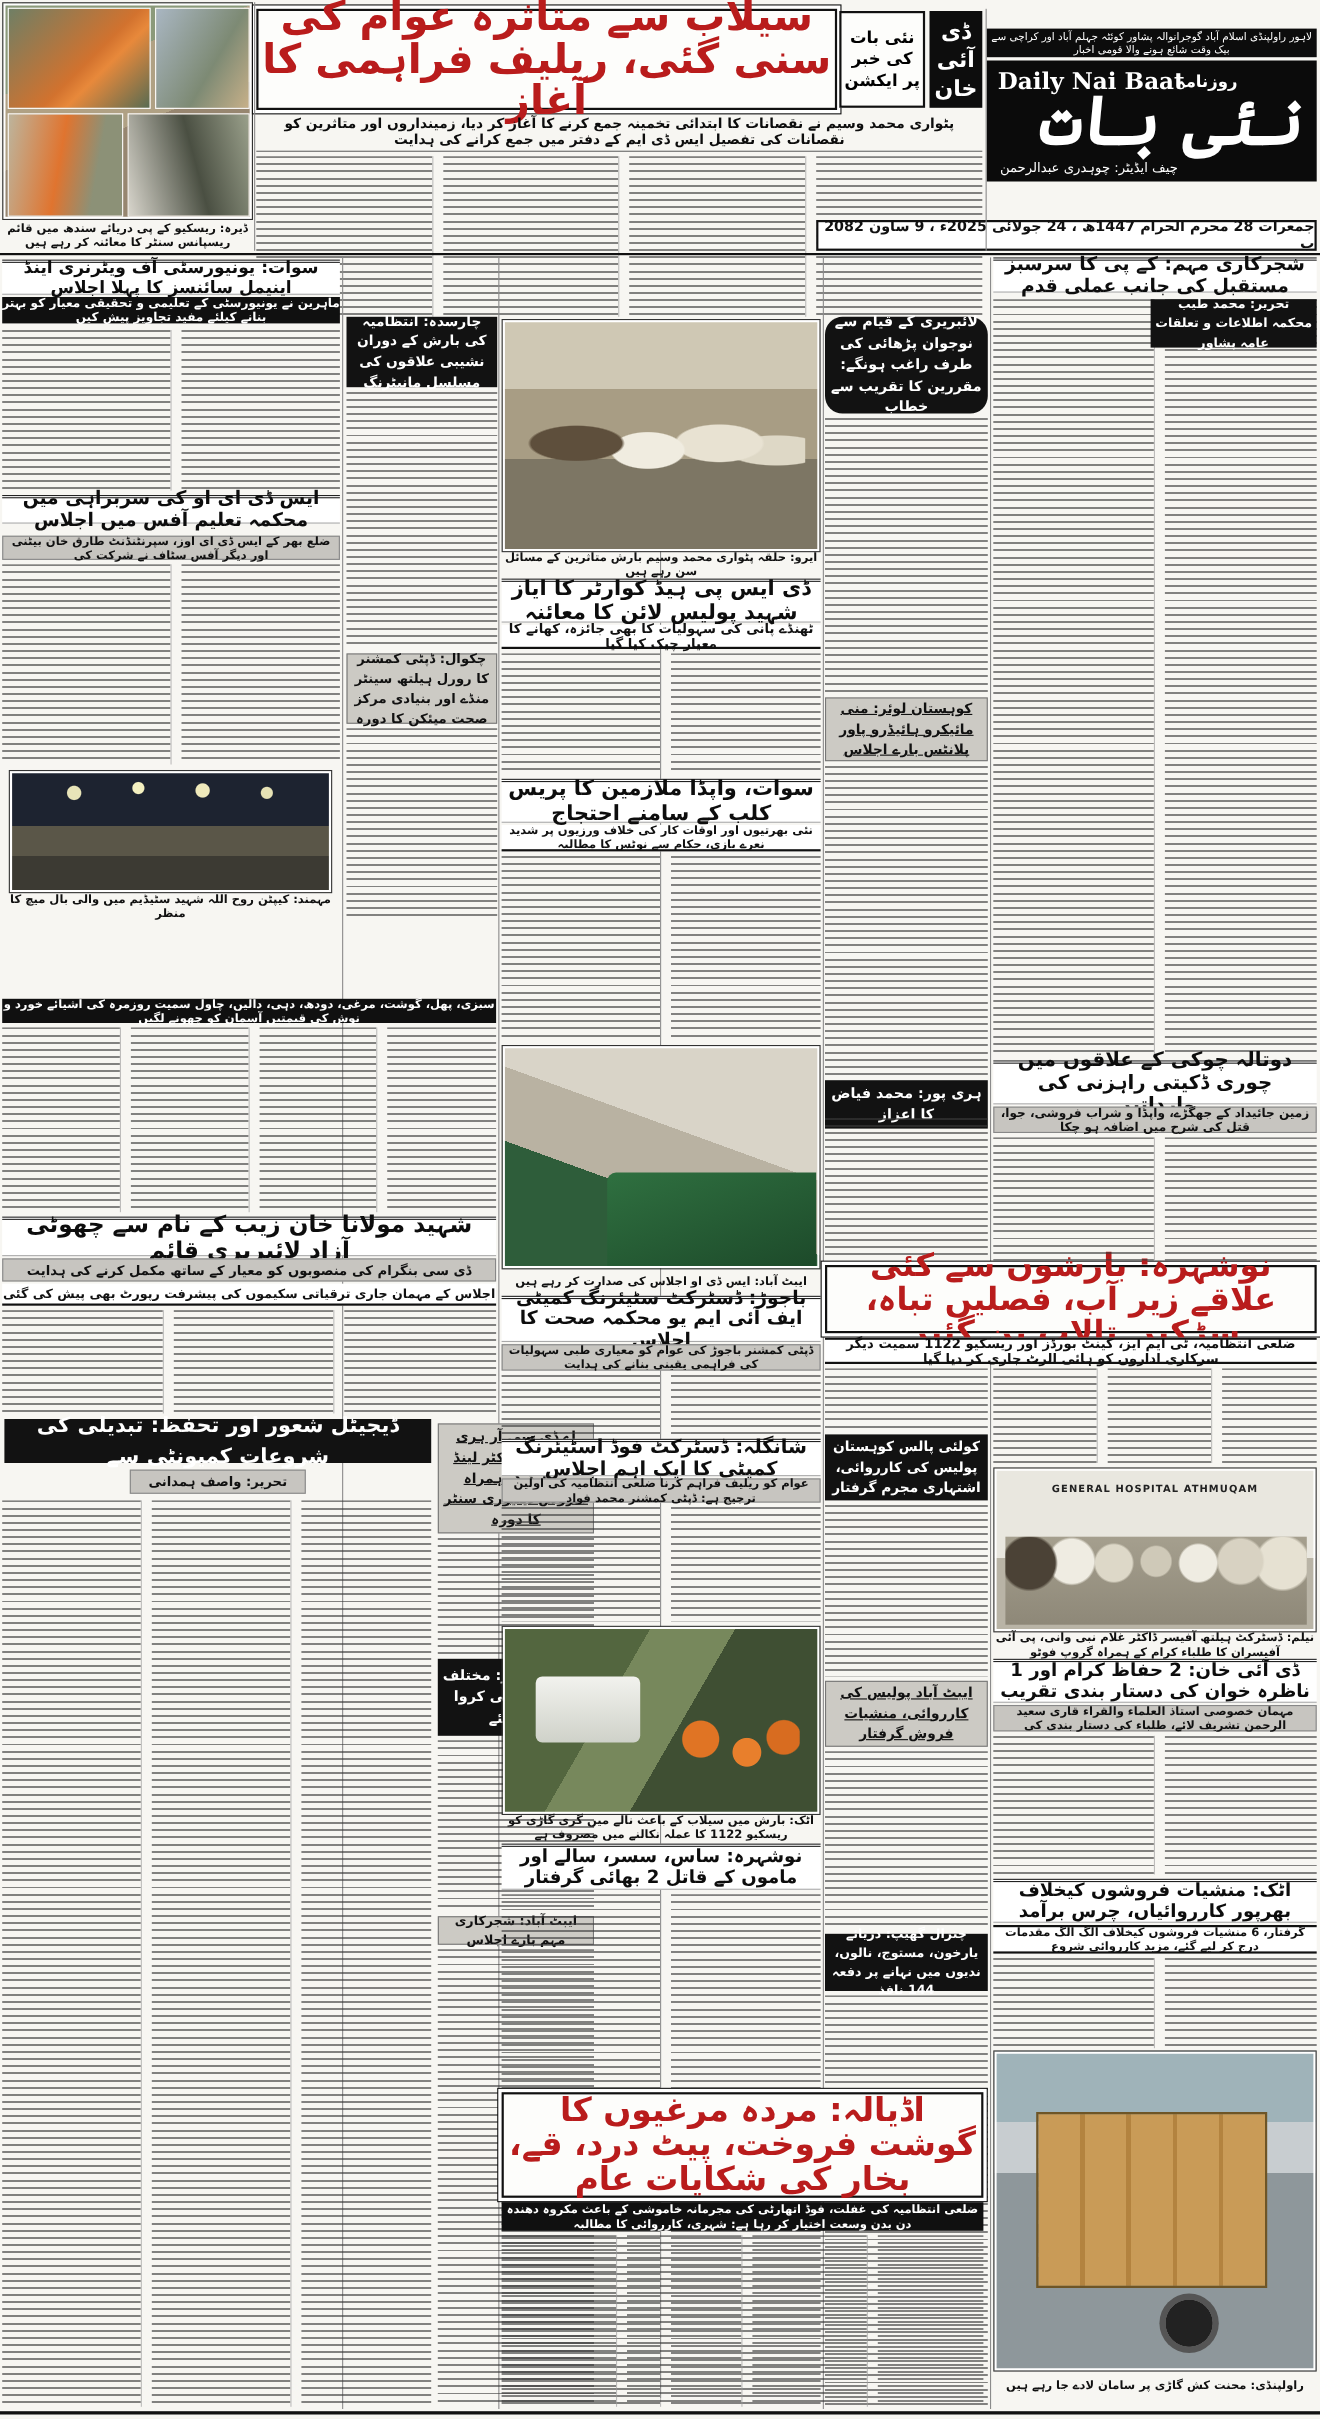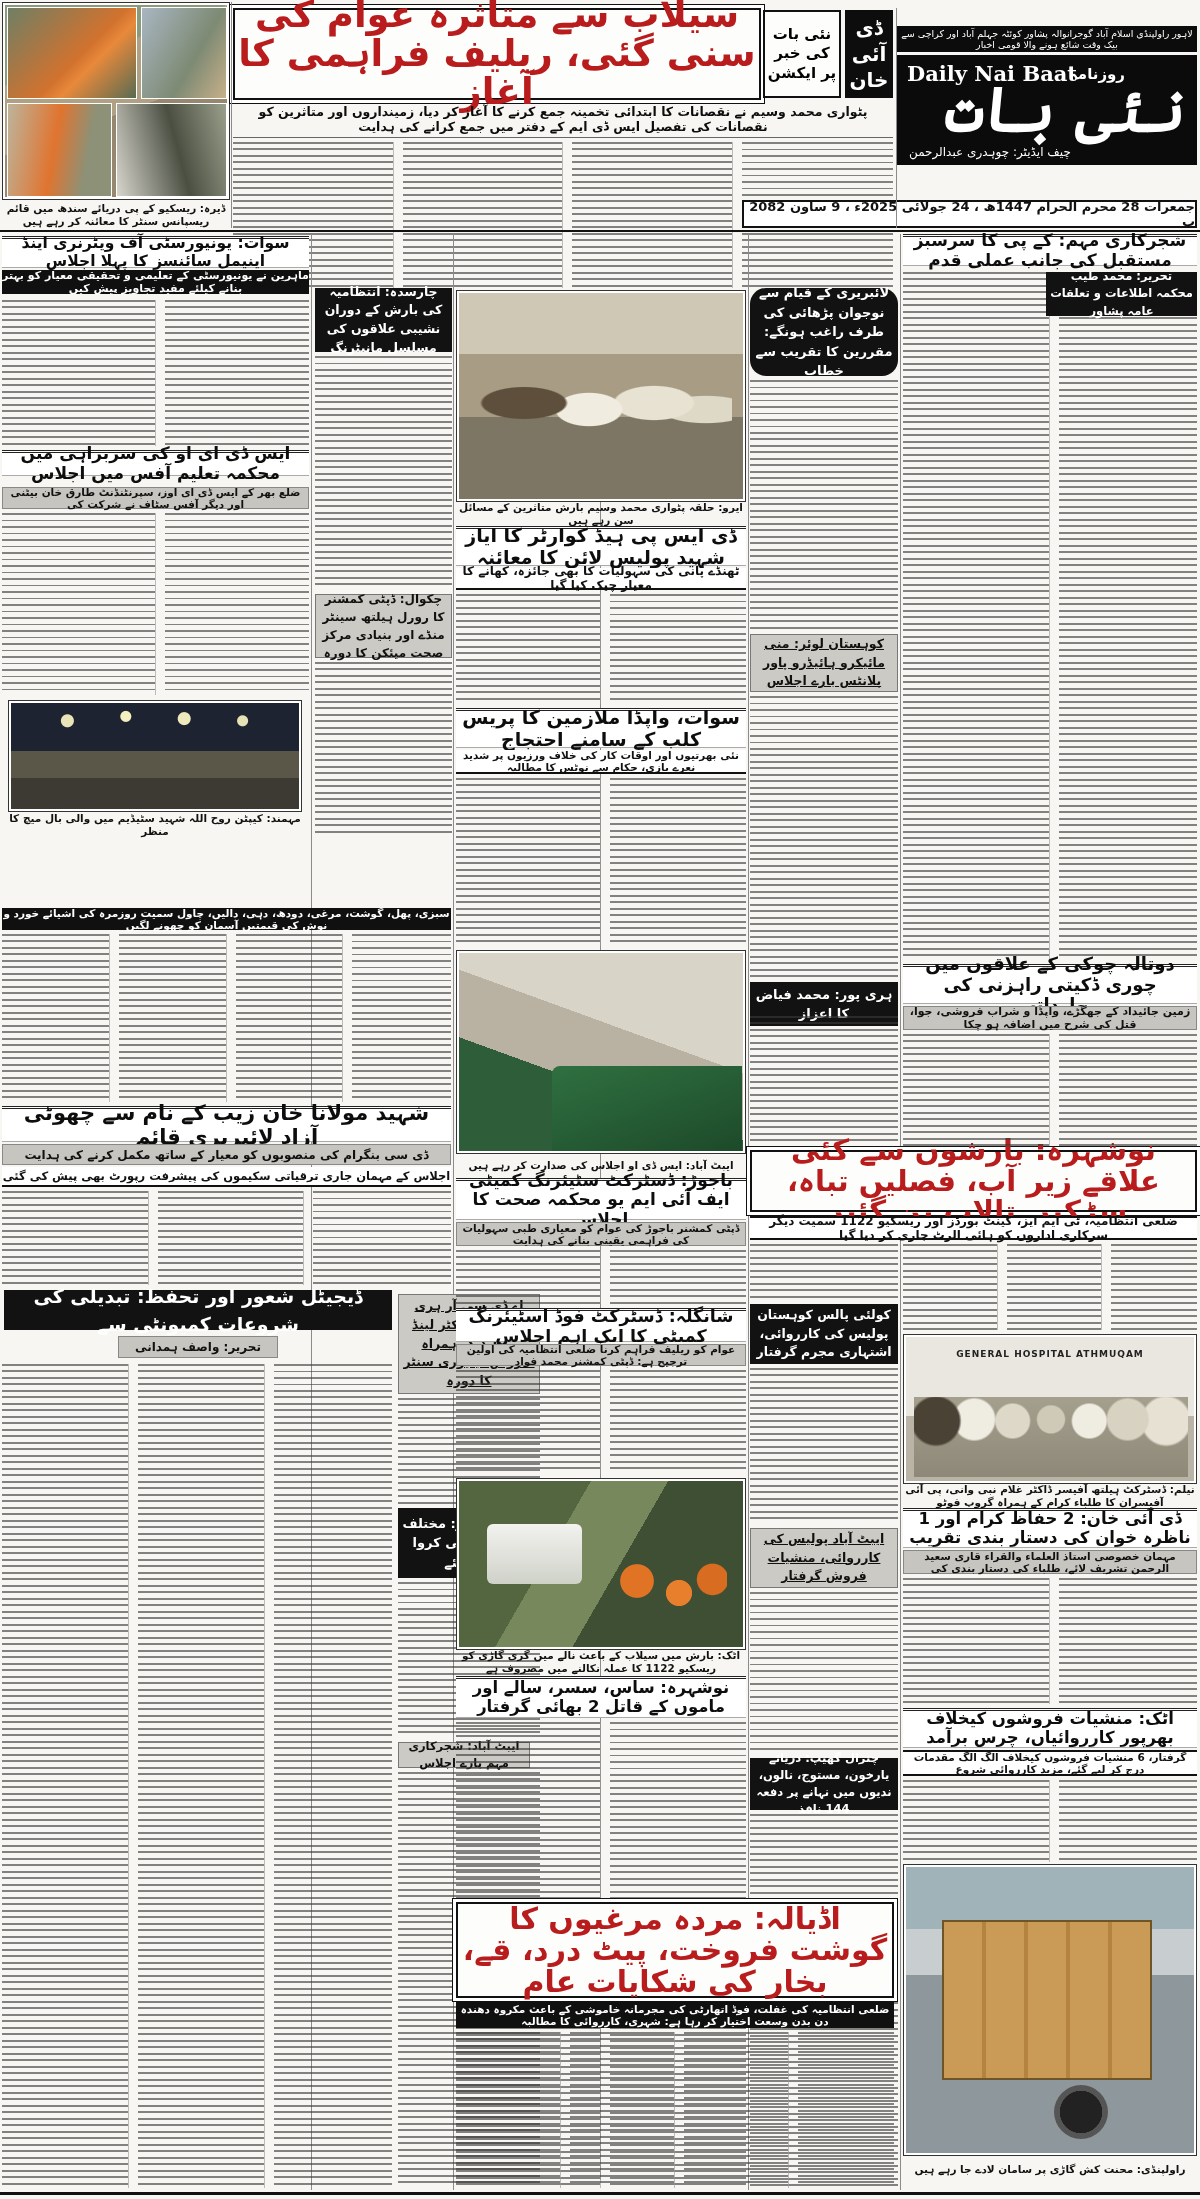--- a/index.html
+++ b/index.html
@@ -162,21 +162,21 @@
   <div class="abs box-gray ur" style="left:398px;top:1294px;width:142px;height:100px;font-size:12.5px;text-decoration:underline;">اے ڈی سی آر ہری پور کا ڈائریکٹر لینڈ ریکارڈ کے ہمراہ سروس ڈیلیوری سنٹر کا دورہ</div>
   <div class="abs cols" style="left:398px;top:1398px;width:142px;height:106px;">
       <div class="col"></div>
     </div>
 
   <div class="abs box-black ur" style="left:398px;top:1508px;width:142px;height:70px;font-size:13px;">کوہستان اپر: مختلف مکانات خالی کروا دیئے گئے</div>
   <div class="abs cols" style="left:398px;top:1582px;width:142px;height:156px;">
       <div class="col"></div>
     </div>
 
-  <div class="abs box-gray ur" style="left:398px;top:1742px;width:132px;height:26px;font-size:11.5px;">ایبٹ آباد: شجرکاری مہم بارے اجلاس</div>
+  <div class="abs box-gray ur" style="left:398px;top:1742px;width:142px;height:26px;font-size:11.5px;">ایبٹ آباد: شجرکاری مہم بارے اجلاس</div>
   <div class="abs cols" style="left:398px;top:1772px;width:142px;height:416px;">
       <div class="col"></div>
     </div>
 
   <div class="abs photo" style="left:456px;top:290px;width:290px;height:212px;background:
        linear-gradient(180deg,#cfc8b4 0 30%,#a89d84 30% 60%,#7d7664 60% 100%);">
     <div class="abs" style="left:15px;top:60px;width:260px;height:130px;background:
          radial-gradient(ellipse at 20% 40%,#5e4f3c 0 14%,transparent 15%),
          radial-gradient(ellipse at 45% 45%,#f0ece0 0 16%,transparent 17%),
          radial-gradient(ellipse at 70% 40%,#e8e2d2 0 15%,transparent 16%),

